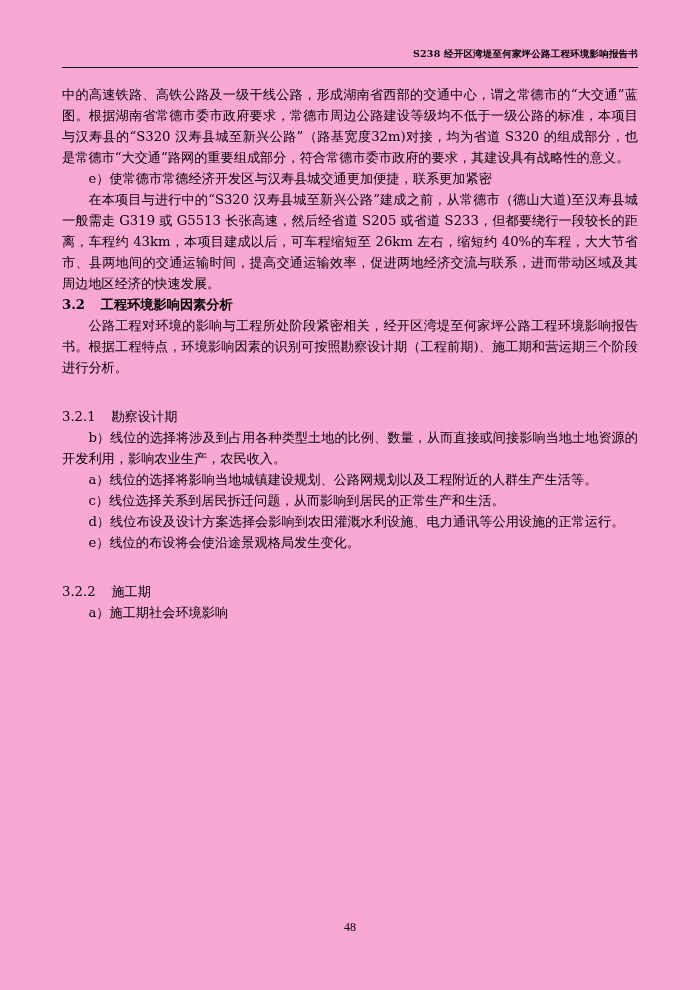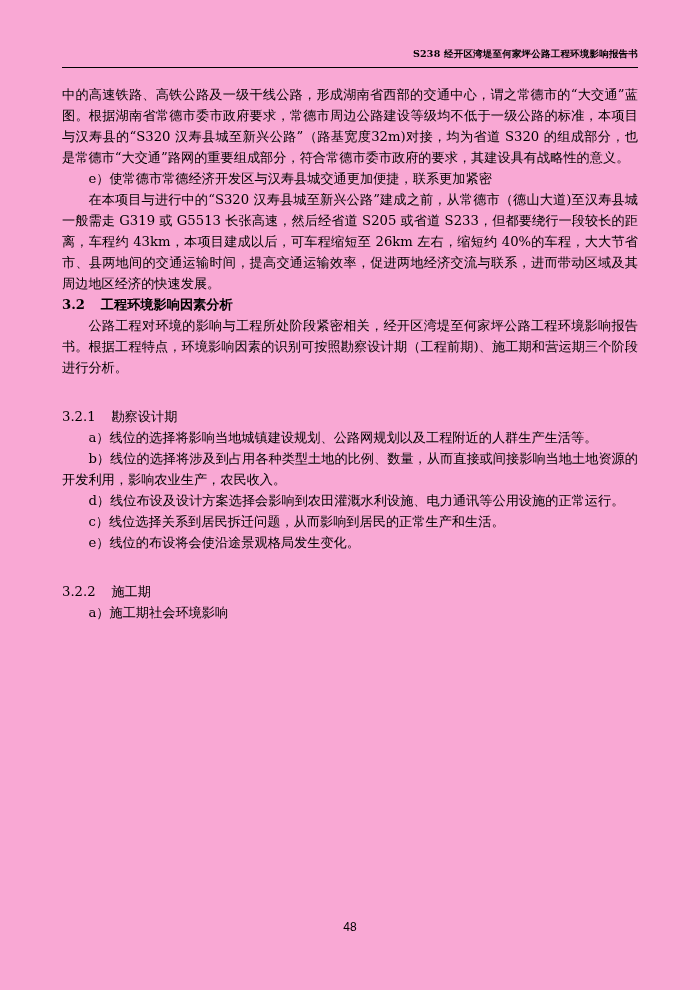--- a/index.html
+++ b/index.html
@@ -69,21 +69,21 @@
     display: inline-block;
     width: 1.2em;
   }
   .footer {
     position: absolute;
     top: 920px;
     left: 0;
     width: 700px;
     text-align: center;
     font-size: 12px;
-    font-family: Liberation Sans, sans-serif;
+    font-family: Liberation Serif, serif;
   }
 </style>
 </head>
 <body>
 
 <div class="page">
 
   <div class="header">S238 经开区湾堤至何家坪公路工程环境影响报告书</div>
   <div class="header-rule"></div>
 
@@ -93,24 +93,24 @@
     <p class="indent2">e）使常德市常德经济开发区与汉寿县城交通更加便捷，联系更加紧密</p>
     <p class="indent2">在本项目与进行中的“S320 汉寿县城至新兴公路”建成之前，从常德市（德山大道)至汉寿县城一般需走 G319 或 G5513 长张高速，然后经省道 S205 或省道 S233，但都要绕行一段较长的距离，车程约 43km，本项目建成以后，可车程缩短至 26km 左右，缩短约 40%的车程，大大节省市、县两地间的交通运输时间，提高交通运输效率，促进两地经济交流与联系，进而带动区域及其周边地区经济的快速发展。</p>
 
     <p class="heading"><span>3.2</span><span class="gap-sm"></span><span>工程环境影响因素分析</span></p>
 
     <p class="indent2">公路工程对环境的影响与工程所处阶段紧密相关，经开区湾堤至何家坪公路工程环境影响报告书。根据工程特点，环境影响因素的识别可按照勘察设计期（工程前期)、施工期和营运期三个阶段进行分析。</p>
 
     <p class="subheading"><span>3.2.1</span><span class="gap-sm"></span><span>勘察设计期</span></p>
 
 
+    <p class="indent2">b）线位的选择将涉及到占用各种类型土地的比例、数量，从而直接或间接影响当地土地资源的开发利用，影响农业生产，农民收入。</p>
     <p class="indent2">a）线位的选择将影响当地城镇建设规划、公路网规划以及工程附近的人群生产生活等。</p>
-    <p class="indent2">b）线位的选择将涉及到占用各种类型土地的比例、数量，从而直接或间接影响当地土地资源的开发利用，影响农业生产，农民收入。</p>
+    <p class="indent2">c）线位选择关系到居民拆迁问题，从而影响到居民的正常生产和生活。</p>
     <p class="indent2">d）线位布设及设计方案选择会影响到农田灌溉水利设施、电力通讯等公用设施的正常运行。</p>
-    <p class="indent2">c）线位选择关系到居民拆迁问题，从而影响到居民的正常生产和生活。</p>
     <p class="indent2">e）线位的布设将会使沿途景观格局发生变化。</p>
 
     <p class="subheading"><span>3.2.2</span><span class="gap-sm"></span><span>施工期</span></p>
 
     <p class="indent2">a）施工期社会环境影响</p>
 
   </div>
 
   <div class="footer">48</div>
 

